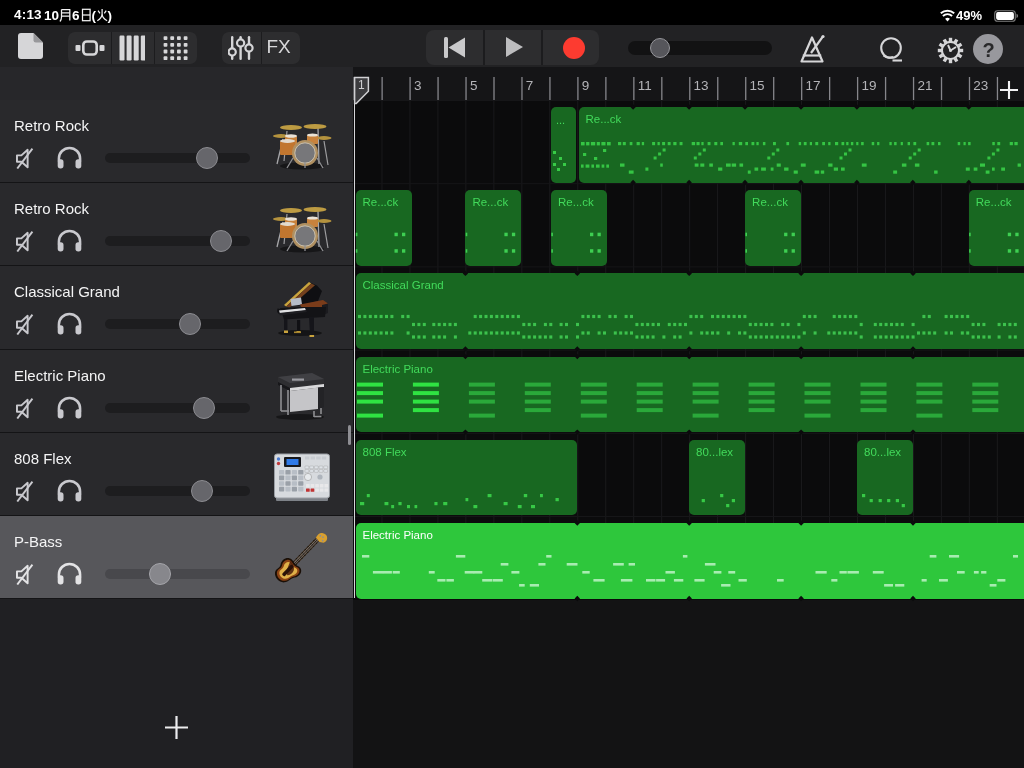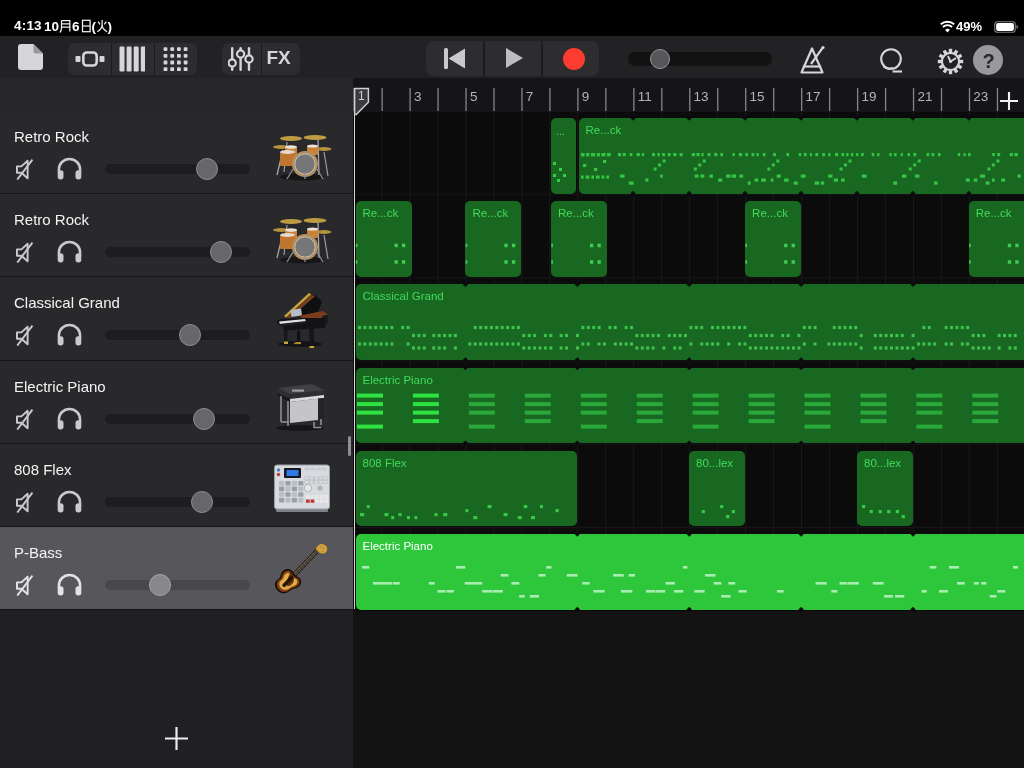--- a/index.html
+++ b/index.html
@@ -1,13 +1,13 @@
 <!DOCTYPE html>
 <html><head><meta charset="utf-8"><style>html,body{margin:0;padding:0;width:1024px;height:768px;overflow:hidden;background:#000;font-family:"Liberation Sans",sans-serif;-webkit-font-smoothing:antialiased}.abs{position:absolute}</style></head><body>
-<div class="abs" style="left:0;top:16px;width:1024px;height:581px;background:#000">
+<div class="abs" style="left:0;top:5px;width:1024px;height:581px;background:#000">
     <div class="abs" style="left:14px;top:2px;font-size:13.5px;font-weight:700;color:#fff;letter-spacing:0.2px">4:13</div>
     <svg style="position:absolute;left:44px;top:3px" width="70" height="16" viewBox="0 0 70 16">
       <text x="0" y="11.5" font-size="13.5" font-weight="600" fill="#fff" font-family="Liberation Sans">10</text>
       <g transform="translate(15.5,0)">
         <path d="M2 1.5 h8.3 v11 M2 1.5 v7.5 q0 3 -1.6 4.5" fill="none" stroke="#f2f2f3" stroke-width="1.25"></path>
         <path d="M2 4.8 h8.3 M2 8.2 h8.3" stroke="#f2f2f3" stroke-width="1.25"></path>
       </g>
       <text x="28" y="11.5" font-size="13.5" font-weight="600" fill="#fff" font-family="Liberation Sans">6</text>
       <g transform="translate(36.5,0)">
         <rect x="2" y="1.3" width="7.6" height="11.4" fill="none" stroke="#f2f2f3" stroke-width="1.25"></rect>
@@ -70,21 +70,21 @@
     <div class="abs" style="left:222px;top:27px;width:78px;height:32px;background:#2d2d2f;border-radius:7px"></div>
     <div class="abs" style="left:260.5px;top:27px;width:1.5px;height:32px;background:#1c1c1e"></div>
     <svg style="position:absolute;left:228px;top:30px" width="27" height="26" viewBox="0 0 27 26">
       <rect x="3.0" y="1" width="2.4" height="24" rx="1.2" fill="#d6d6d8"></rect>
       <circle cx="4.2" cy="17" r="3.6" fill="#2d2d2f" stroke="#d6d6d8" stroke-width="2.2"></circle>
       <rect x="11.4" y="1" width="2.4" height="24" rx="1.2" fill="#d6d6d8"></rect>
       <circle cx="12.600000000000001" cy="8" r="3.6" fill="#2d2d2f" stroke="#d6d6d8" stroke-width="2.2"></circle>
       <rect x="19.8" y="1" width="2.4" height="24" rx="1.2" fill="#d6d6d8"></rect>
       <circle cx="21.0" cy="13" r="3.6" fill="#2d2d2f" stroke="#d6d6d8" stroke-width="2.2"></circle>
     </svg>
-    <div class="abs" style="left:266.5px;top:31px;font-size:19px;font-weight:700;color:#d6d6d8">FX</div>
+    <div class="abs" style="left:266.5px;top:31px;font-size:19px;font-weight:400;color:#d6d6d8">FX</div>
     <div class="abs" style="left:426px;top:24.5px;width:173px;height:35px;background:#2d2d2f;border-radius:8px"></div>
     <div class="abs" style="left:483px;top:24.5px;width:1.5px;height:35px;background:#1c1c1e"></div>
     <div class="abs" style="left:541px;top:24.5px;width:1.5px;height:35px;background:#1c1c1e"></div>
     <svg style="position:absolute;left:444px;top:31.5px" width="21" height="21" viewBox="0 0 21 21">
       <rect x="0" y="0" width="4" height="21" rx="1.5" fill="#c9c9cb"></rect>
       <path d="M21 0.5 v20 L4.5 10.5 z" fill="#c9c9cb"></path>
     </svg>
     <svg style="position:absolute;left:506px;top:32px" width="17" height="20" viewBox="0 0 17 20">
       <path d="M0 0 L17 10 L0 20 z" fill="#bdbdbf"></path>
     </svg>

